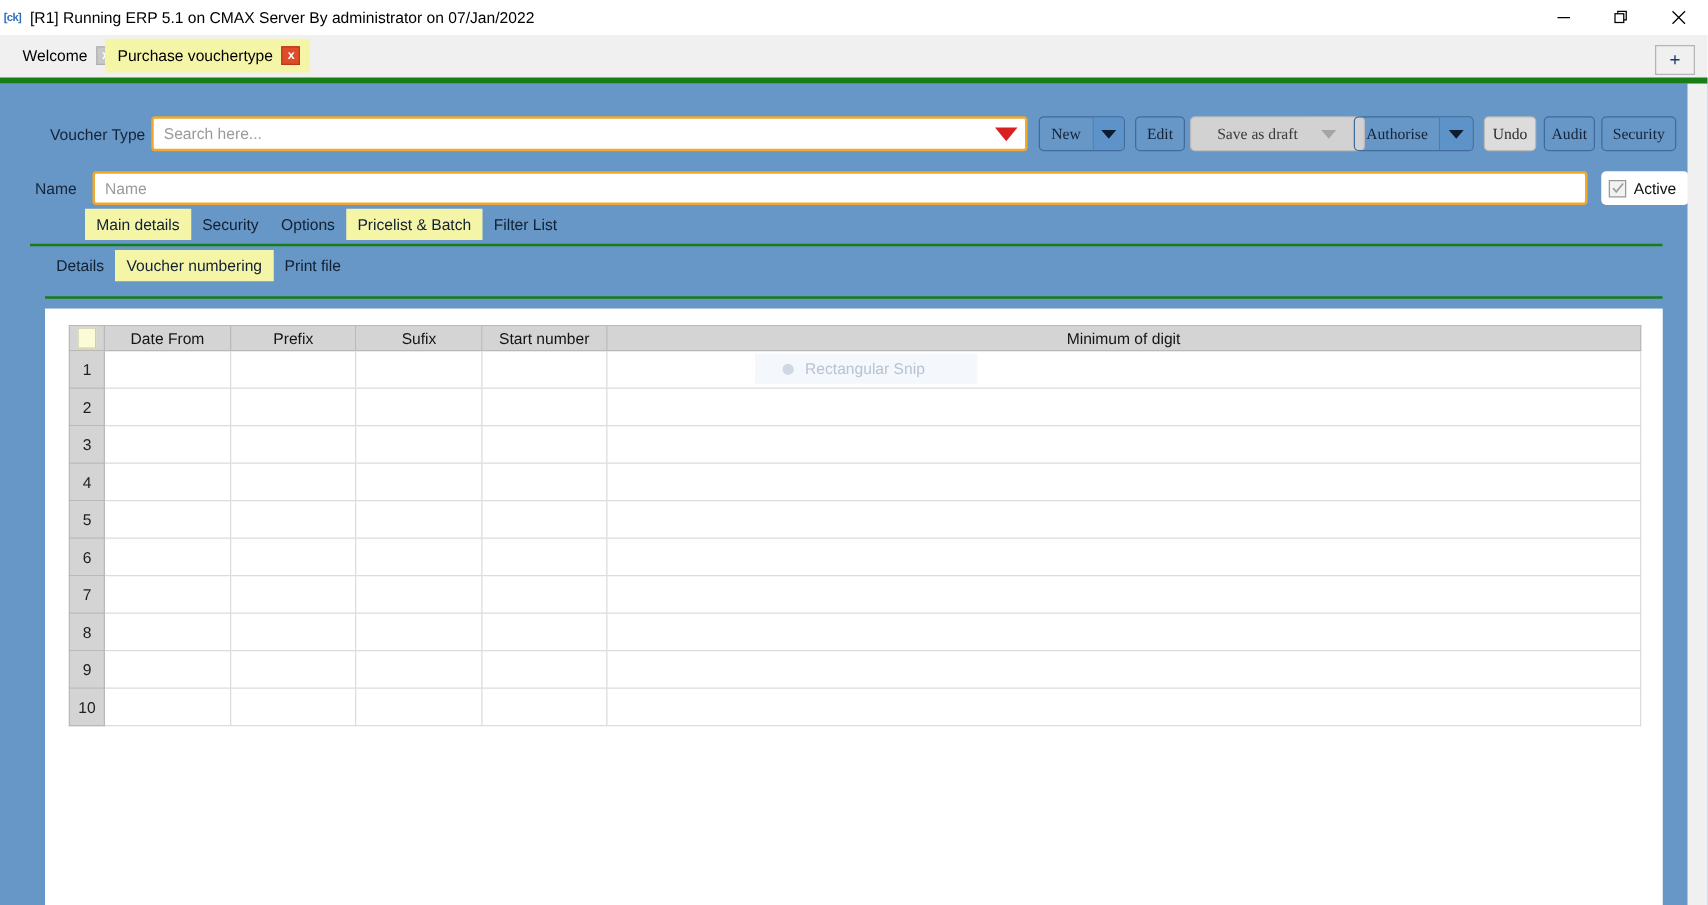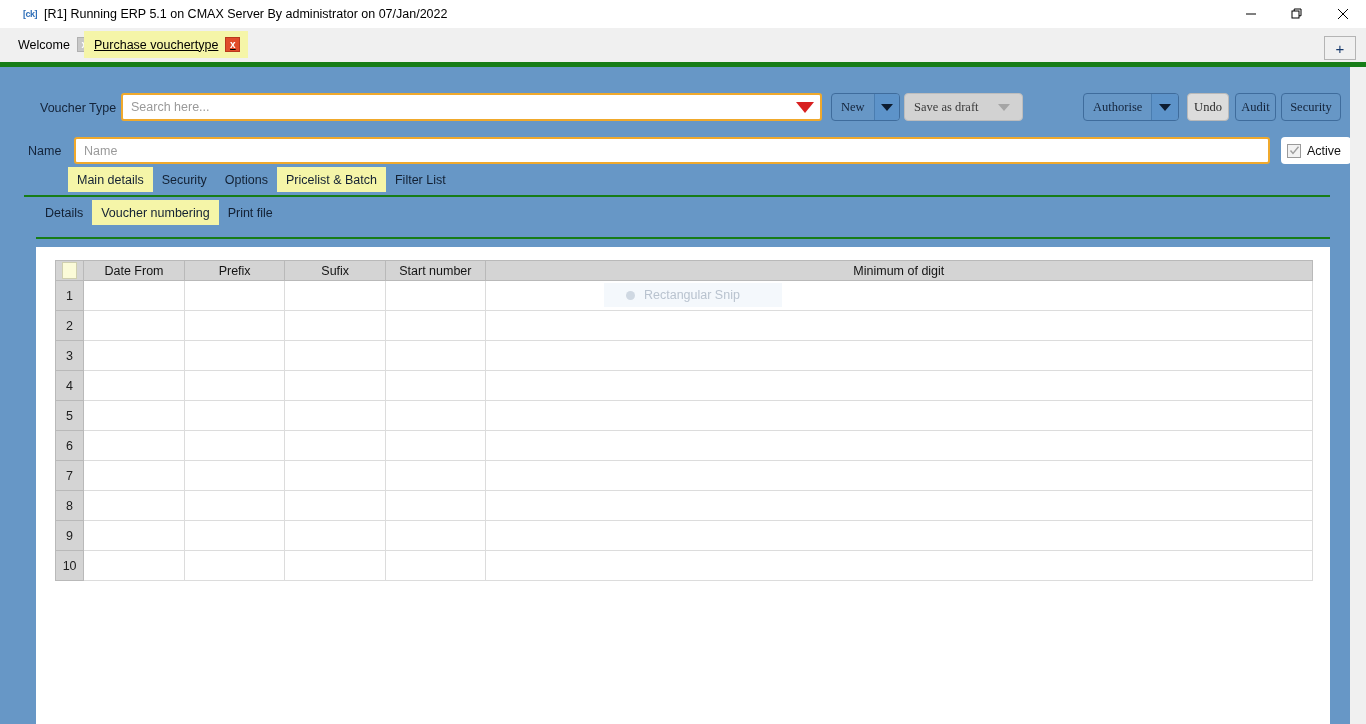--- a/index.html
+++ b/index.html
@@ -12,21 +12,21 @@
 
   
   .titlebar {
     position: absolute; top: 0; left: 0;
     width: 1366px; height: 28px;
     background: #ffffff;
     display: flex; align-items: center;
   }
   .app-icon {
     width: 16px; height: 16px;
-    margin-left: 22px; margin-right: 6px;
+    margin-left: 2px; margin-right: 6px;
     color: #2f6fb8;
     font-size: 9px; font-weight: bold;
     display: flex; align-items: center; justify-content: center;
     font-family: "Liberation Sans", sans-serif;
     letter-spacing: -0.5px;
   }
   .title-text {
     font-size: 12.5px;
     color: #000000;
     white-space: nowrap;
@@ -328,21 +328,21 @@
       </svg>
     </div>
   </div>
 </div>
 
 <div class="tabstrip">
   <div class="tab inactive" style="left:8px;">
     <span>Welcome</span>
     <span class="tab-close gray">x</span>
   </div>
-  <div class="tab active" style="left:84px;text-decoration:underline;">
+  <div class="tab active" style="left:84px;">
     <span>Purchase vouchertype</span>
     <span class="tab-close red">x</span>
   </div>
 </div>
 <div class="newtab-btn">+</div>
 
 <div class="green-bar"></div>
 
 <div class="workspace">
 
@@ -357,21 +357,21 @@
 
     <div class="tbtn split" style="left:831px; width:69px;">
       <span class="lbl">New</span>
       <span class="caret-box">
           <span class="caret"></span>
         </span>
     </div>
     <div class="tbtn" style="left:908px; width:40px; justify-content:center;">
       <span>Edit</span>
     </div>
-    <div class="tbtn split disabled" style="left:904px; width:119px;">
+    <div class="tbtn split disabled" style="left:952px; width:140px;justify-content:center;">
       <span class="lbl">Save as draft</span>
       <span class="caret-box">
           <span class="caret"></span>
         </span>
     </div>
     <div class="tbtn split" style="left:1083px; width:96px;">
       <span class="lbl">Authorise</span>
       <span class="caret-box">
           <span class="caret"></span>
         </span>

